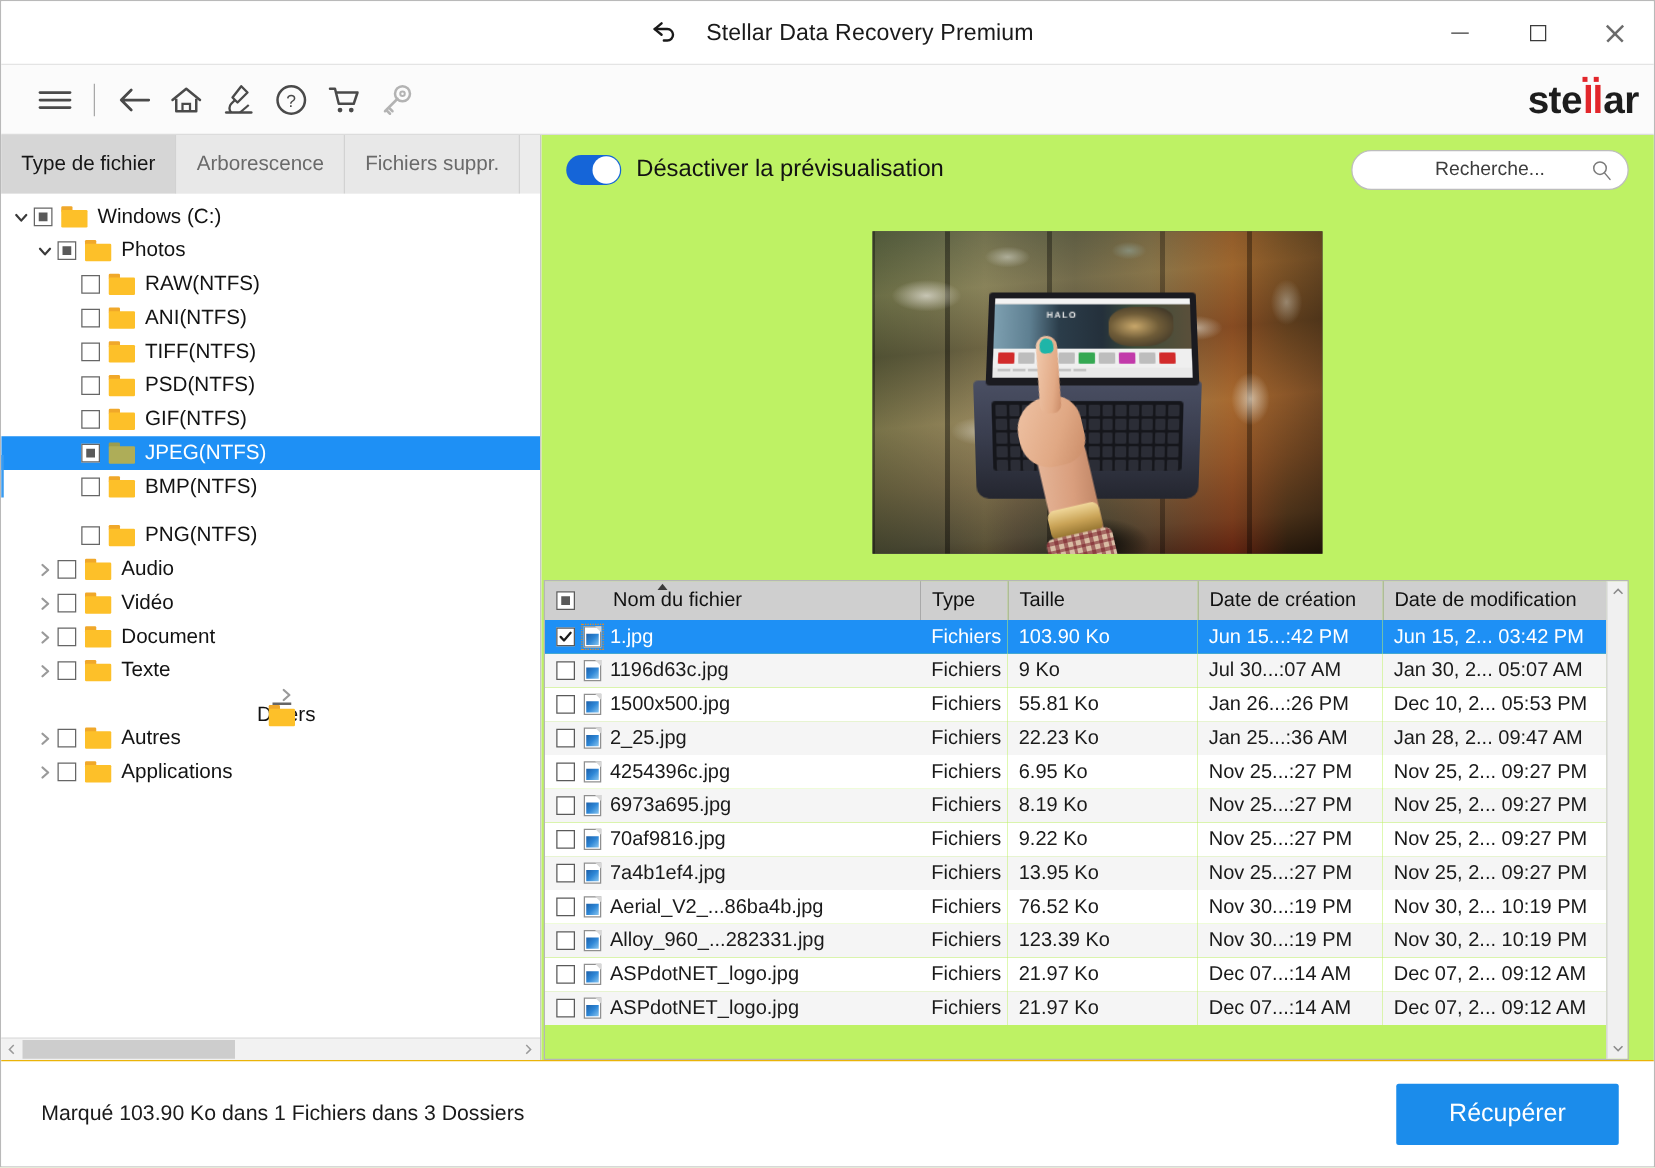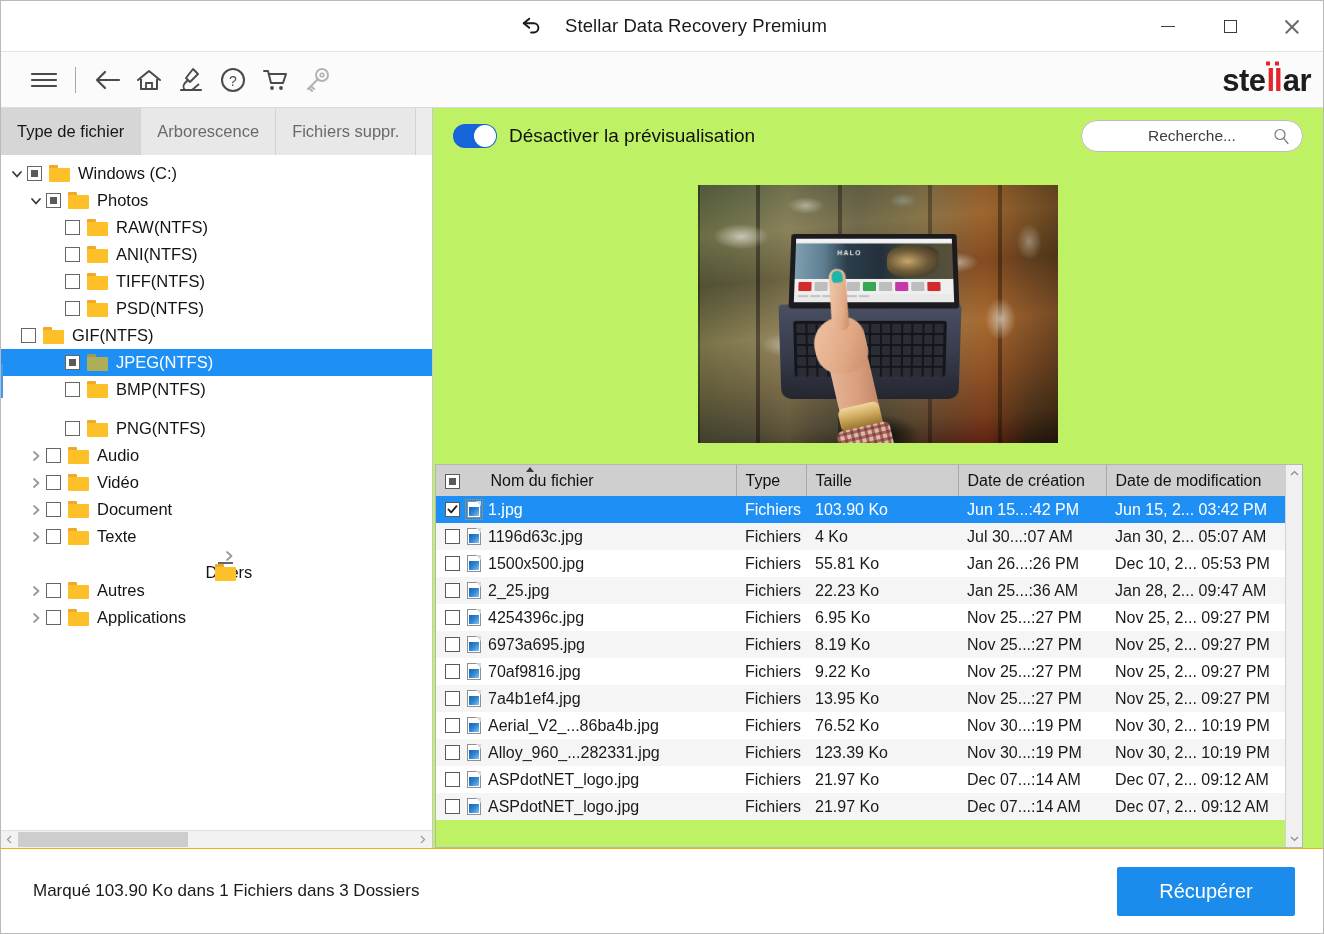--- a/index.html
+++ b/index.html
@@ -551,21 +551,21 @@
           </div>
           <div class="trow" style="padding-left: 44px;">
             <span class="chev"></span>
             <span class="tcb"></span>
             <span class="folder">
               <span class="tab-top"></span>
               <span class="bodyf"></span>
             </span>
             <span class="tlabel">PSD(NTFS)</span>
           </div>
-          <div class="trow" style="">
+          <div class="trow" style="padding-left: 44px;">
             <span class="chev"></span>
             <span class="tcb"></span>
             <span class="folder">
               <span class="tab-top"></span>
               <span class="bodyf"></span>
             </span>
             <span class="tlabel">GIF(NTFS)</span>
           </div>
           <div class="trow sel" style="padding-left: 44px;">
             <span class="chev"></span>
@@ -894,21 +894,21 @@
                     <td>
                       <span class="namecell">
                         <span class="rowcb"></span>
                         <span class="fileicon">
                           <span class="thumb"></span>
                         </span>
                         <span>1196d63c.jpg</span>
                       </span>
                     </td>
                     <td><span>Fichiers</span></td>
-                    <td><span>4 Ko</span></td>
+                    <td><span>9 Ko</span></td>
                     <td><span>Jul 30...:07 AM</span></td>
                     <td><span>Jan 30, 2... 05:07 AM</span></td>
                   </tr>
                   <tr class="fr">
                     <td>
                       <span class="namecell">
                         <span class="rowcb"></span>
                         <span class="fileicon">
                           <span class="thumb"></span>
                         </span>

